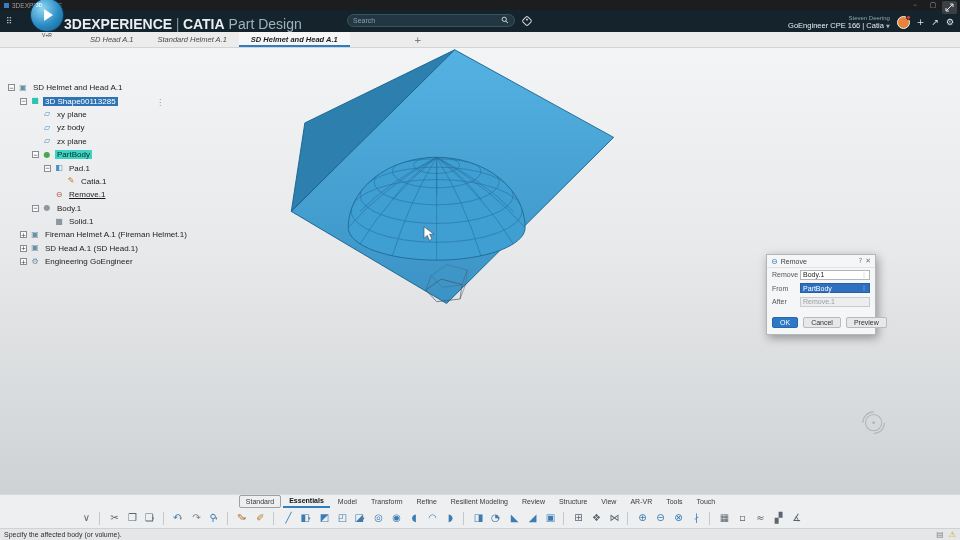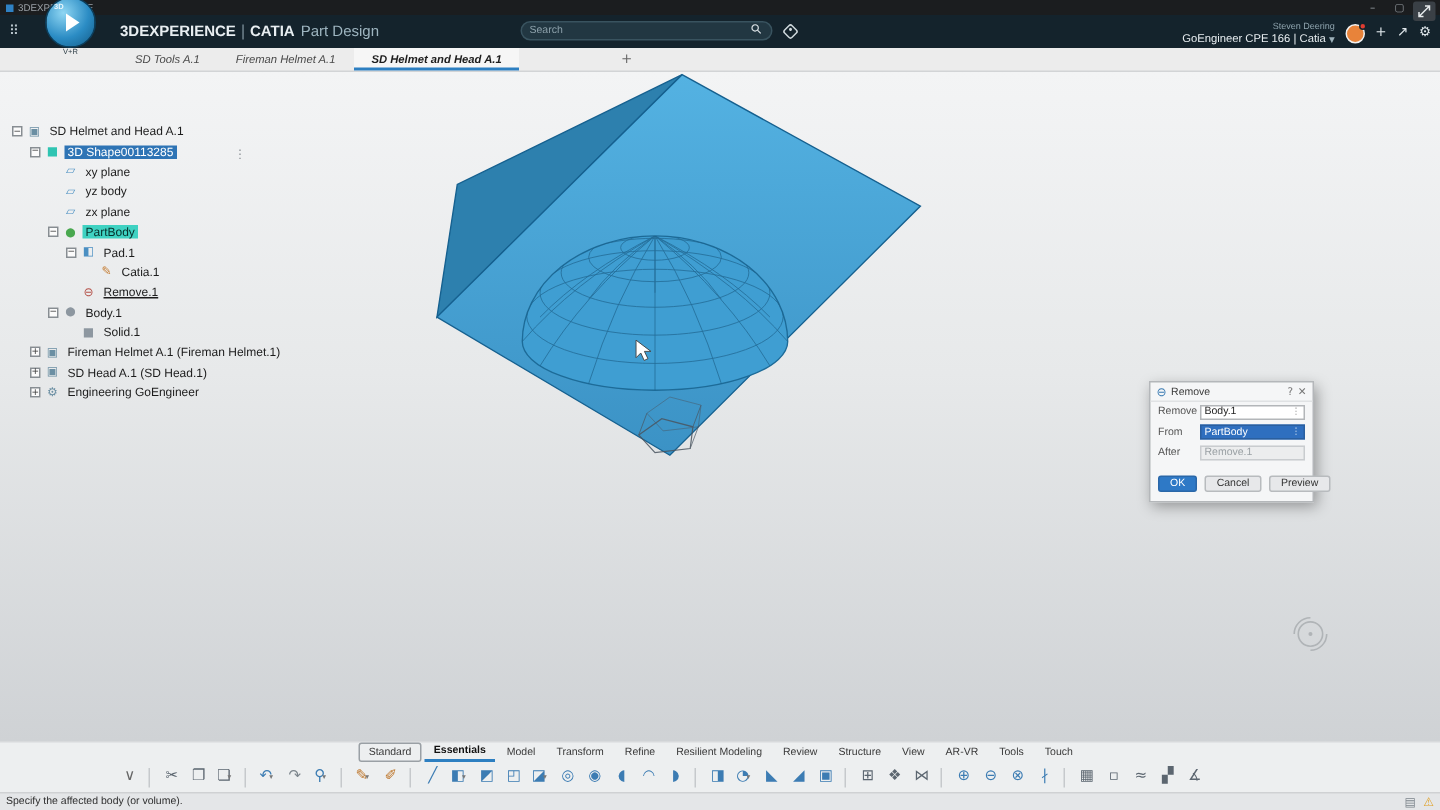--- a/index.html
+++ b/index.html
@@ -20,21 +20,21 @@
     color:#e8eef1; }
   .menu-grid { position:absolute; left:6px; top:6px; font-size:9px; color:#b8c4cb; line-height:10px; }
   .compass { position:absolute; left:30px; top:-2px; width:34px; height:34px; border-radius:50%;
     background:radial-gradient(circle at 35% 30%, #8fd6f3, #2b8cc4 55%, #135a86);
     border:1.5px solid #0c3d5a; z-index:30; }
   .compass .play { position:absolute; left:13px; top:10px; width:0; height:0;
     border-left:9px solid #fff; border-top:6px solid transparent; border-bottom:6px solid transparent; }
   .compass .lab3d { position:absolute; left:5px; top:3px; font-size:5px; color:#eaf6fc; font-weight:bold; }
   .compass-vr { position:absolute; left:30px; top:32px; width:34px; text-align:center;
     font-size:5px; color:#2c3c45; z-index:30; }
-  .brand { position:absolute; left:80px; top:6px; font-size:10px; white-space:nowrap; }
+  .brand { position:absolute; left:64px; top:6px; font-size:14px; white-space:nowrap; }
   .brand b { font-weight:bold; }
   .brand .pipe { color:#7f939d; margin:0 3px; }
   .brand .module { color:#9db4bf; margin-left:4px; font-weight:normal; }
   .searchbar { position:absolute; left:347px; top:4px; width:168px; height:13px;
     background:#223742; border:1px solid #39535f; border-radius:7px;
     display:flex; align-items:center; padding:0 5px; }
   .searchbar input { flex:1; background:transparent; border:none; outline:none;
     color:#cfd9de; font-size:7px; font-family:"Liberation Sans",sans-serif; }
   .searchbar input::placeholder { color:#8ca0aa; }
   .search-ico { font-size:9px; color:#d7dee2; transform:rotate(-45deg); line-height:9px; }
@@ -168,22 +168,22 @@
   </div>
 
   <div class="compass">
     <span class="lab3d">3D</span>
     <span class="play"></span>
   </div>
   <div class="compass-vr">V+R</div>
 
   <div class="tabbar">
 
-  <span class="dtab">SD Tools A.1</span>
-      <span class="dtab">Fireman Helmet A.1</span>
+  <span class="dtab">SD Head A.1</span>
+      <span class="dtab">Standard Helmet A.1</span>
       <span class="dtab active">SD Helmet and Head A.1</span>
     </div>
   <span class="newtab glyph" style="position:absolute;top:33px;left:408px;z-index:5;">+</span>
   <div class="fullscreen-btn">
     <svg width="9" height="9" viewBox="0 0 9 9">
       <path d="M1 8 L8 1 M1 5 L1 8 L4 8 M5 1 L8 1 L8 4" stroke="#e6e9eb" stroke-width="1" fill="none"></path>
     </svg>
   </div>
 
   <div class="viewport">

